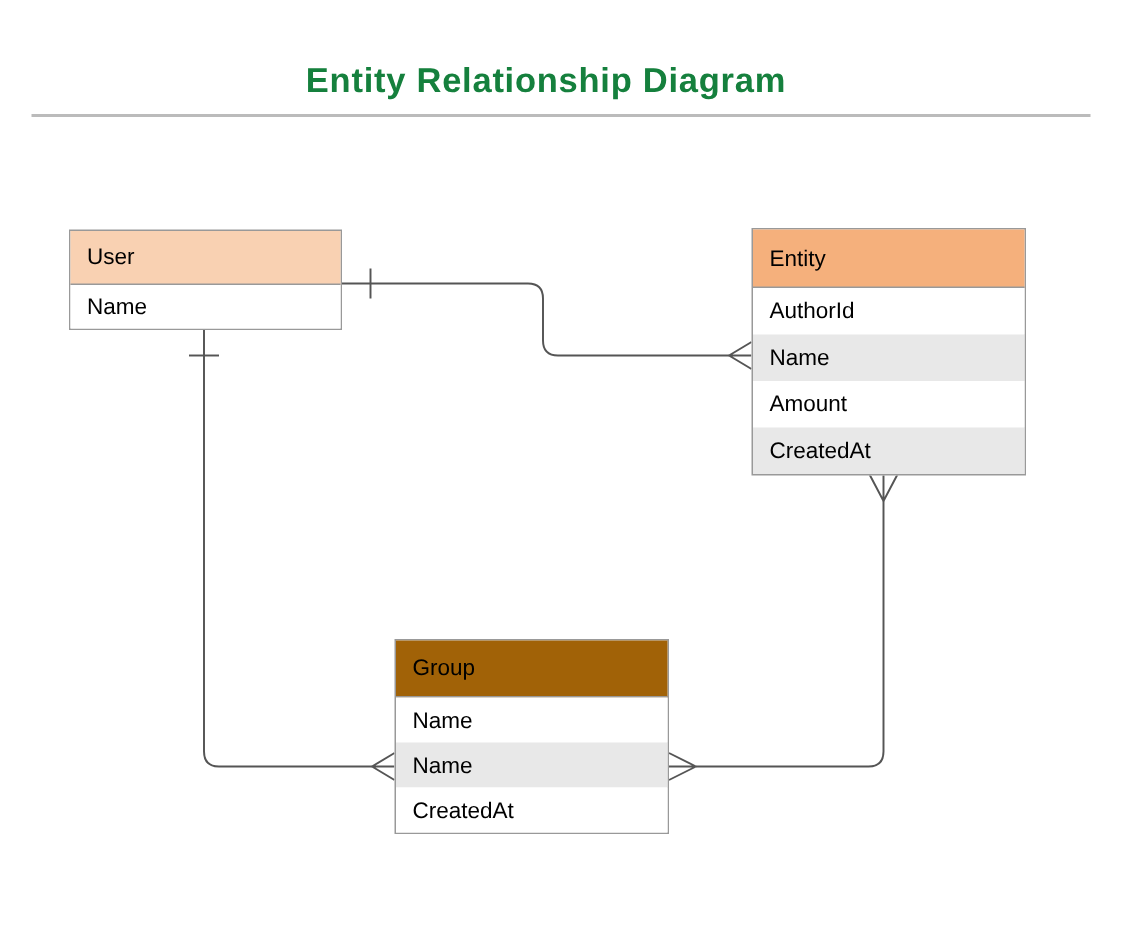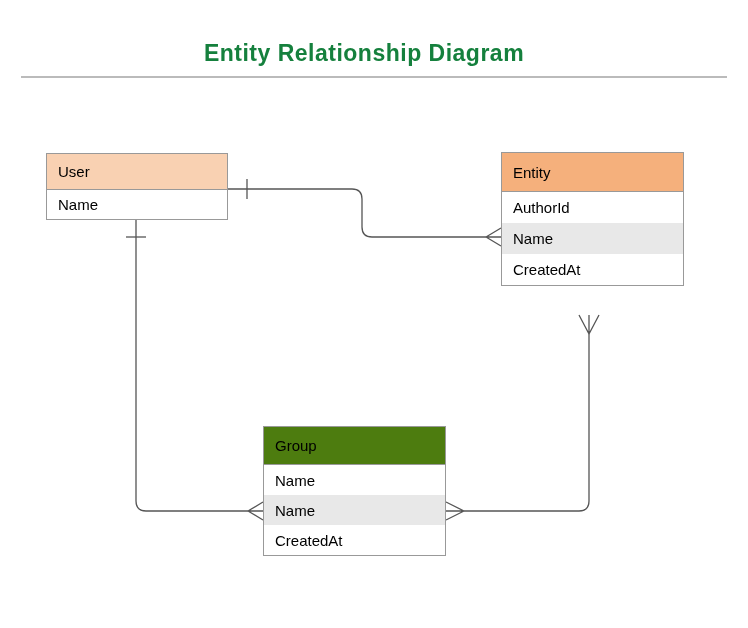--- a/index.html
+++ b/index.html
@@ -57,21 +57,21 @@
 
   #table-user   { left: 46px;  top: 153px; width: 182px; text-align: right; }
   #table-user .erd-header { height: 36px; background: #f9d1b2; }
   #table-user .erd-row    { height: 29px; }
 
   #table-entity { left: 501px; top: 152px; width: 183px; }
   #table-entity .erd-header { height: 39px; background: #f5b07c; }
   #table-entity .erd-row    { height: 31px; }
 
   #table-group  { left: 263px; top: 426px; width: 183px; }
-  #table-group .erd-header { height: 38px; background: #4d7c0f; }
+  #table-group .erd-header { height: 38px; background: #a16207; }
   #table-group .erd-row    { height: 30px; }
 
   svg path, svg line { stroke: #555555; stroke-width: 1.3; fill: none; }
 </style>
 </head>
 <body>
 
 <div class="page-title">Entity Relationship Diagram</div>
 <div class="title-rule"></div>
 
@@ -105,20 +105,21 @@
   </div>
 </div>
 
 <div class="erd-table" id="table-entity">
   <div class="erd-header">
     <span>Entity</span>
   </div>
   <div class="erd-body">
     <div class="erd-row">AuthorId</div>
     <div class="erd-row">Name</div>
+    <div class="erd-row">Amount</div>
     <div class="erd-row">CreatedAt</div>
   </div>
 </div>
 
 <div class="erd-table" id="table-group">
   <div class="erd-header">
     <span>Group</span>
   </div>
   <div class="erd-body">
     <div class="erd-row">Name</div>

